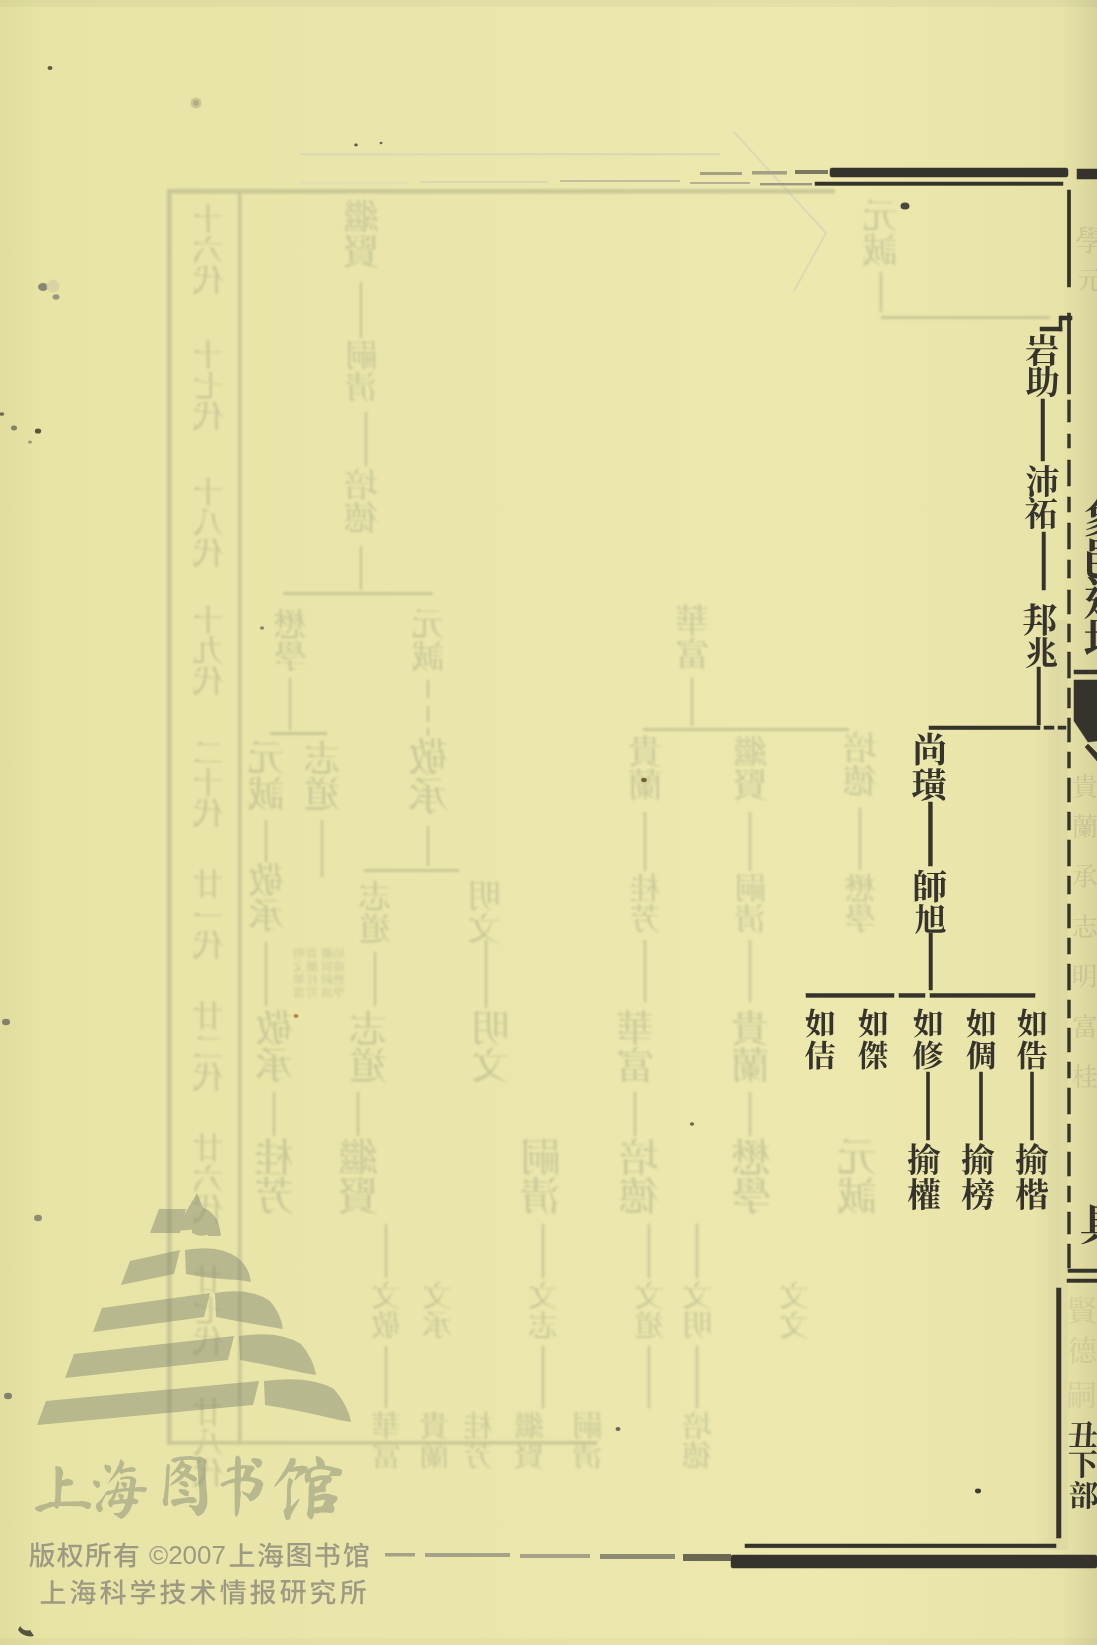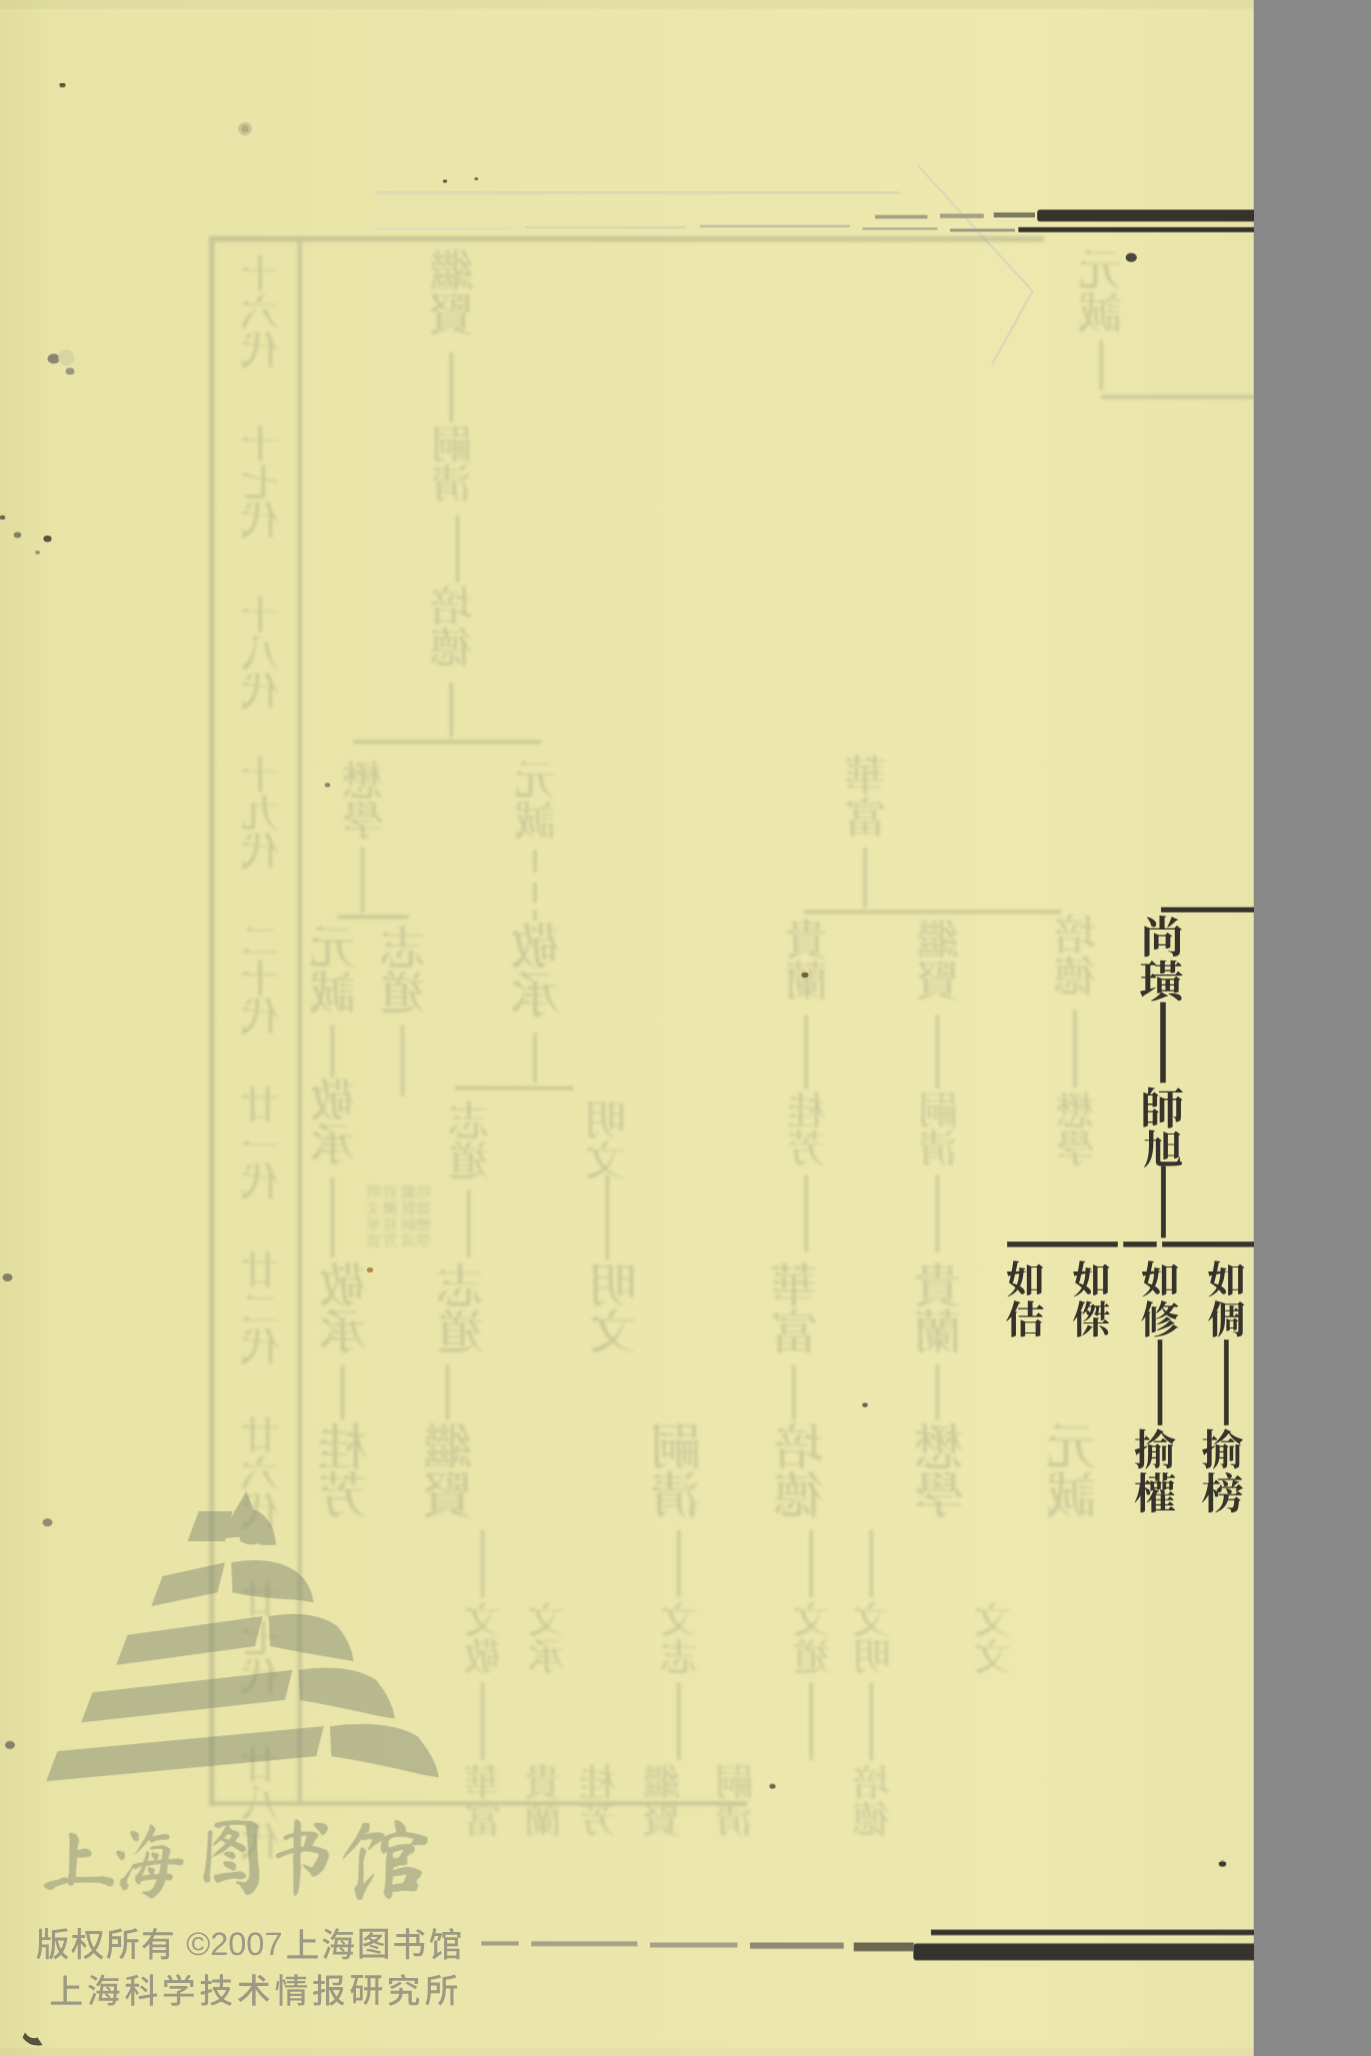--- a/index.html
+++ b/index.html
@@ -1,14 +1,14 @@
 <!DOCTYPE html>
 <html><head><meta charset="utf-8"><style>
 html,body{margin:0;padding:0;background:#888;}
-#page{position:relative;width:1003px;height:1645px;overflow:hidden;}
+#page{position:relative;width:1097px;height:1645px;overflow:hidden;}
 </style></head><body>
 
 <div id="page">
 <svg width="1097" height="1645" viewBox="0 0 1097 1645">
 <defs>
 <path id="g0" d="M455 837 580 824Q578 813 570 805Q562 797 540 793V-46Q540 -51 530 -59Q519 -67 503 -72Q488 -78 471 -78H455ZM41 472H795L854 550Q854 550 865 541Q876 532 893 518Q909 504 928 488Q946 473 962 459Q958 443 934 443H49Z"></path>
 <path id="g1" d="M620 443Q708 381 768 321Q829 261 866 207Q904 153 923 108Q941 63 945 30Q948 -3 939 -22Q930 -41 912 -43Q894 -45 872 -27Q859 27 831 88Q802 149 764 211Q726 273 685 331Q643 388 605 435ZM455 406Q451 398 443 395Q435 393 415 396Q388 336 350 274Q311 211 264 150Q217 89 163 35Q109 -18 52 -58L40 -48Q84 -4 127 55Q169 114 206 182Q244 250 274 319Q304 388 324 453ZM370 836Q434 819 476 796Q519 773 543 747Q568 721 577 696Q586 671 583 650Q580 630 568 617Q556 605 538 604Q520 603 499 618Q493 654 471 693Q449 732 420 768Q391 803 361 828ZM845 659Q845 659 856 650Q868 641 886 626Q903 611 923 595Q942 578 958 563Q954 547 930 547H59L50 577H782Z"></path>
 <path id="g2" d="M696 805Q754 798 789 781Q824 764 841 745Q858 725 861 706Q863 687 855 674Q846 661 830 657Q814 654 793 665Q785 687 767 712Q749 736 728 758Q707 781 687 797ZM310 488 809 544 856 617Q856 617 867 610Q877 604 894 594Q911 583 929 572Q947 560 963 550Q960 533 938 530L320 460ZM525 828 646 813Q645 804 637 796Q629 788 610 785Q610 674 620 564Q631 455 658 357Q686 258 735 179Q784 100 860 49Q873 38 880 39Q888 39 894 53Q904 72 919 105Q934 139 945 170L957 167L938 12Q962 -20 967 -37Q972 -54 963 -64Q952 -78 935 -80Q918 -82 897 -76Q877 -70 856 -58Q835 -47 816 -33Q730 31 673 121Q617 212 584 323Q552 435 538 563Q525 691 525 828ZM186 539 220 584 298 556Q295 549 287 544Q280 539 266 537V-56Q266 -59 256 -65Q247 -71 232 -76Q217 -82 201 -82H186ZM262 841 387 801Q384 792 375 786Q365 780 347 781Q310 686 263 600Q216 515 160 444Q105 373 43 318L29 328Q74 389 118 472Q161 555 199 649Q237 744 262 841Z"></path>
 <path id="g3" d="M845 629Q845 629 856 623Q868 617 886 606Q905 596 925 584Q945 572 962 561Q961 553 955 548Q949 542 939 540L51 381L38 408L798 544ZM491 810Q490 800 482 793Q474 785 455 783V81Q455 59 468 50Q481 41 521 41H651Q691 41 723 41Q755 42 768 43Q777 44 785 45Q794 45 800 46Q808 47 816 49Q825 51 832 54H843L848 52Q872 45 882 37Q891 28 891 15Q891 -5 871 -16Q851 -28 798 -34Q744 -39 644 -39L511 -38Q460 -38 430 -30Q399 -22 386 -1Q373 20 373 60V823Z"></path>
 <path id="g4" d="M571 754 610 811 713 735Q702 723 680 716Q659 709 628 707Q641 596 665 492Q690 389 729 297Q769 206 829 132Q889 59 973 8L968 -4Q939 -12 916 -34Q894 -55 883 -81Q784 4 727 123Q669 242 641 396Q612 550 597 738V754ZM629 754V725H477L468 754ZM430 623Q428 614 420 610Q412 606 390 607Q373 469 334 342Q296 215 227 108Q159 0 52 -79L40 -69Q125 14 180 127Q235 241 265 374Q295 507 303 648Z"></path>

